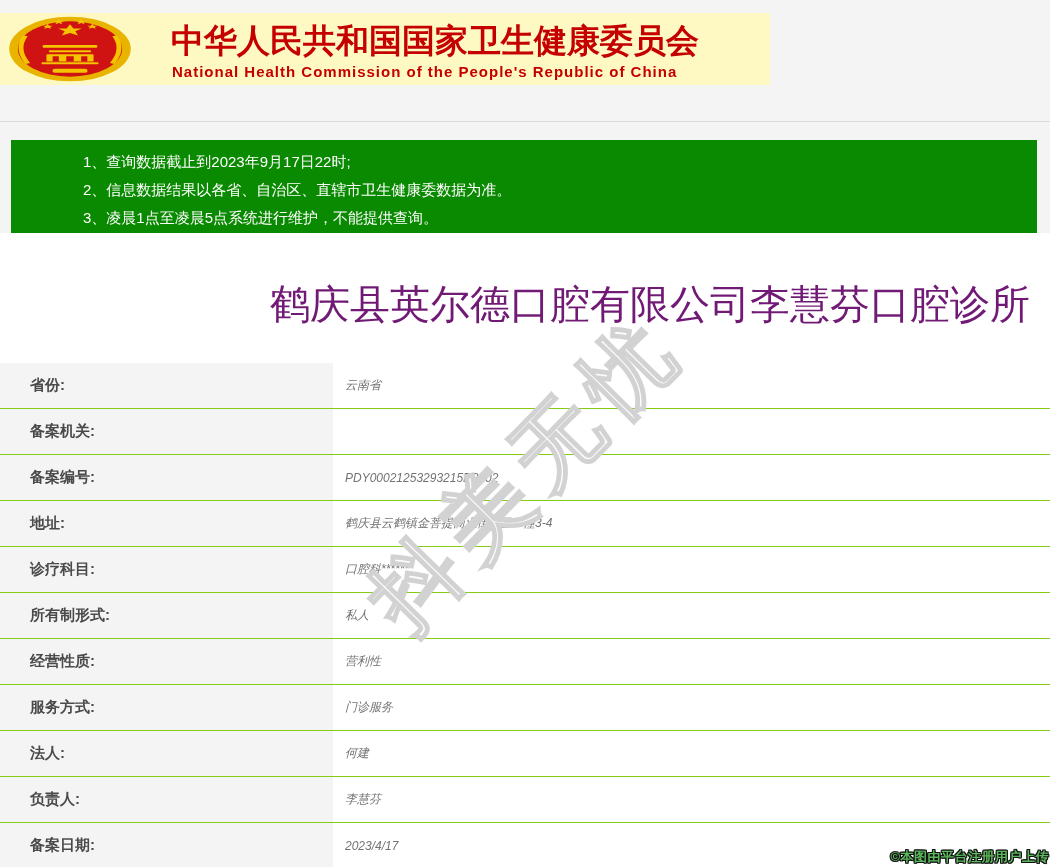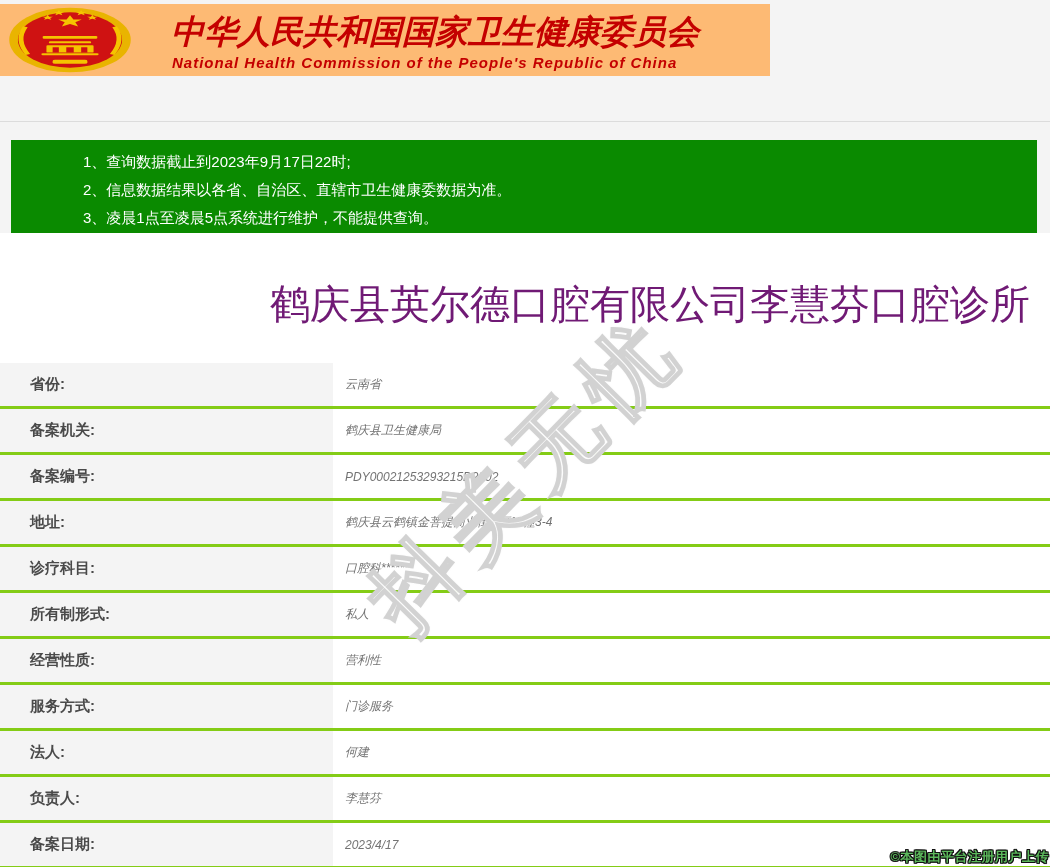--- a/index.html
+++ b/index.html
@@ -7,21 +7,21 @@
   .page {
     position:relative; width:1050px; height:867px;
     overflow:hidden; background:#ffffff;
     font-family:"Liberation Sans","DejaVu Sans",sans-serif;
   }
   
   .top-gray { position:absolute; left:0; top:0; width:1050px; height:233px; background:#f4f4f4; }
   .top-line { position:absolute; left:0; top:121px; width:1050px; height:1px; background:#dcdcdc; }
 
   
-  .header-white { position:absolute; left:0; top:4px; width:770px; height:72px; background:#fdba74;font-style:italic; }
+  .header-white { position:absolute; left:0; top:13px; width:770px; height:72px; background:#fef9c3; }
   .emblem { position:absolute; left:8px; top:3px; width:124px; height:66px; }
   .hdr-title-cn {
     position:absolute; left:171px; top:6px; white-space:nowrap;
     font-size:33px; font-weight:bold; color:#c40000; letter-spacing:0px;
   }
   .hdr-title-en {
     position:absolute; left:172px; top:50px; white-space:nowrap;
     font-size:15px; font-weight:bold; color:#c40000; letter-spacing:1px;
   }
 
@@ -34,21 +34,21 @@
   .notice div { white-space:nowrap; }
 
   
   .result-title {
     position:absolute; left:270px; top:277px; white-space:nowrap;
     font-size:40px; font-weight:500; color:#701a75;
   }
 
   
   .detail-table { position:absolute; left:0; top:363px; width:1050px; }
-  .frow { display:flex; height:46px; border-bottom:3px solid #84cc16; }
+  .frow { display:flex; height:46px; border-bottom:1px solid #84cc16; }
   .fcell-label {
     width:333px; background:#f4f4f4; display:flex; align-items:center;
     padding-left:30px; font-size:15px; font-weight:bold; color:#4a4a4a;
   }
   .fcell-value {
     flex:1; background:#ffffff; display:flex; align-items:center;
     padding-left:12px; font-size:12px; color:#737373;font-style:italic;
   }
 
   
@@ -118,21 +118,20 @@
 
   <div class="result-title">鹤庆县英尔德口腔有限公司李慧芬口腔诊所</div>
 
   <div class="detail-table">
     <div class="frow">
       <div class="fcell-label">省份:</div>
       <div class="fcell-value">云南省</div>
     </div>
     <div class="frow">
       <div class="fcell-label">备案机关:</div>
-      <div class="fcell-value">鹤庆县卫生健康局</div>
     </div>
     <div class="frow">
       <div class="fcell-label">备案编号:</div>
       <div class="fcell-value">PDY00021253293215D2202</div>
     </div>
     <div class="frow">
       <div class="fcell-label">地址:</div>
       <div class="fcell-value">鹤庆县云鹤镇金菩提商业街C区12幢3-4</div>
     </div>
     <div class="frow">

